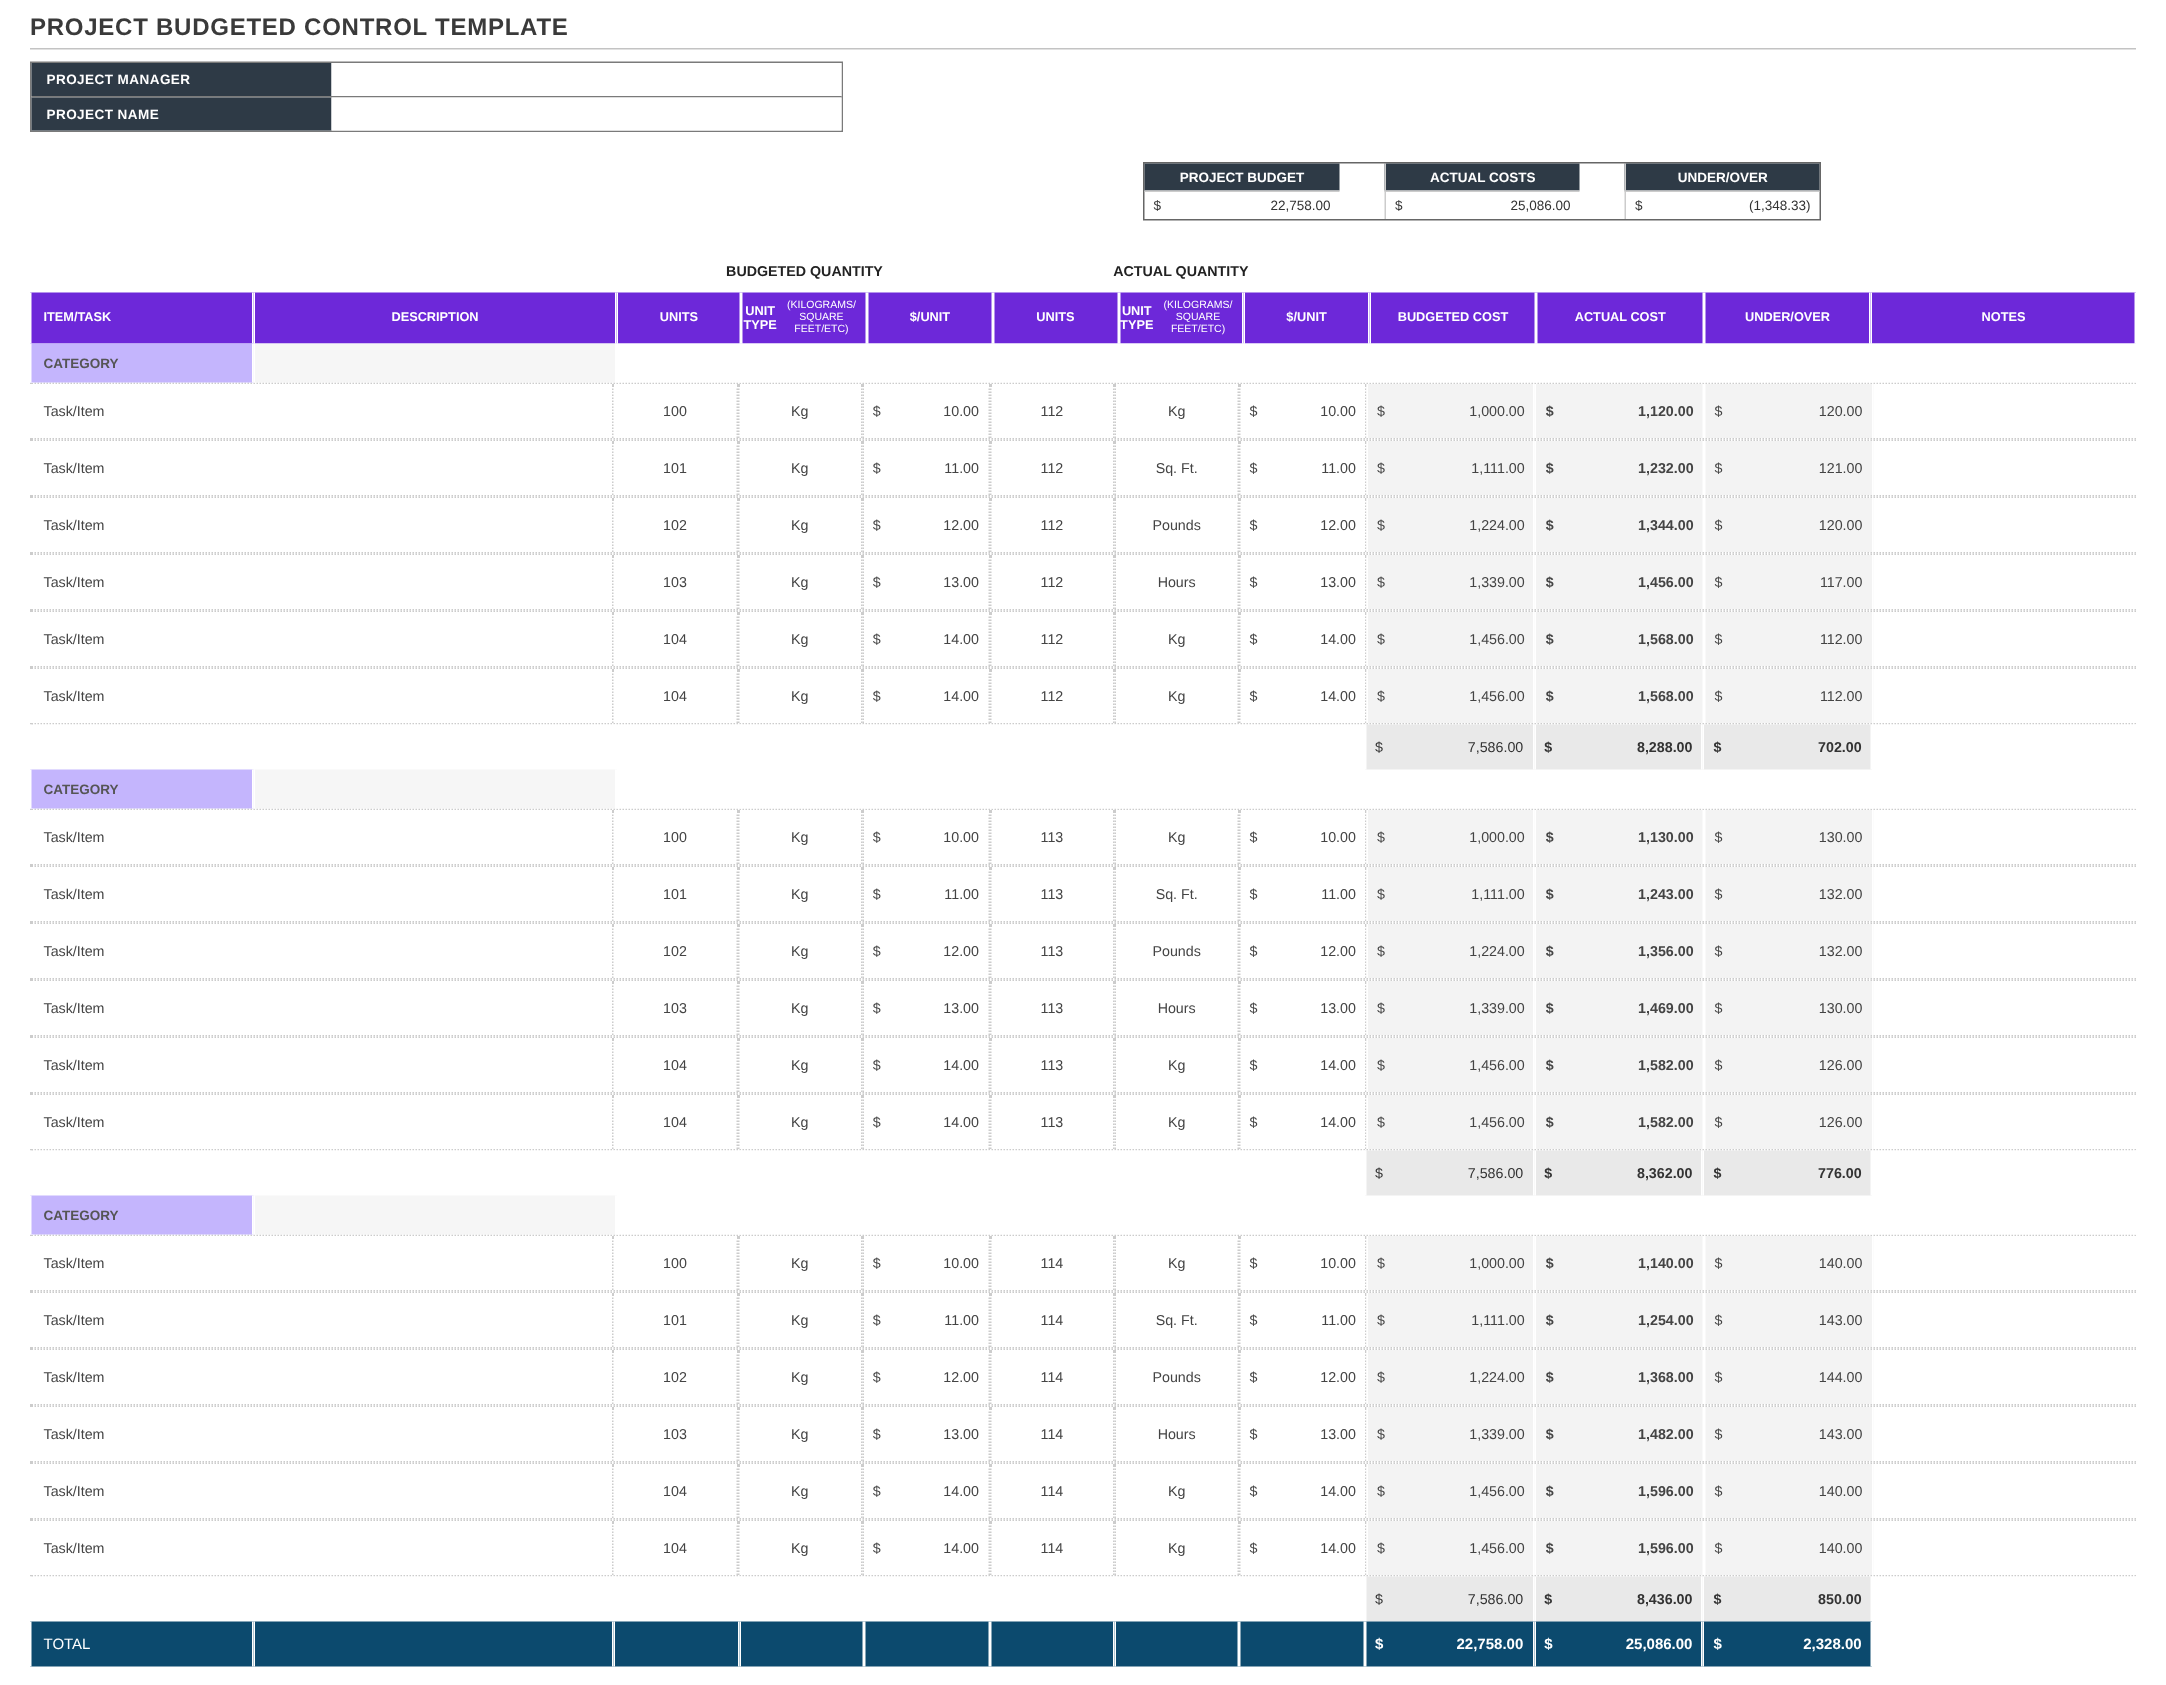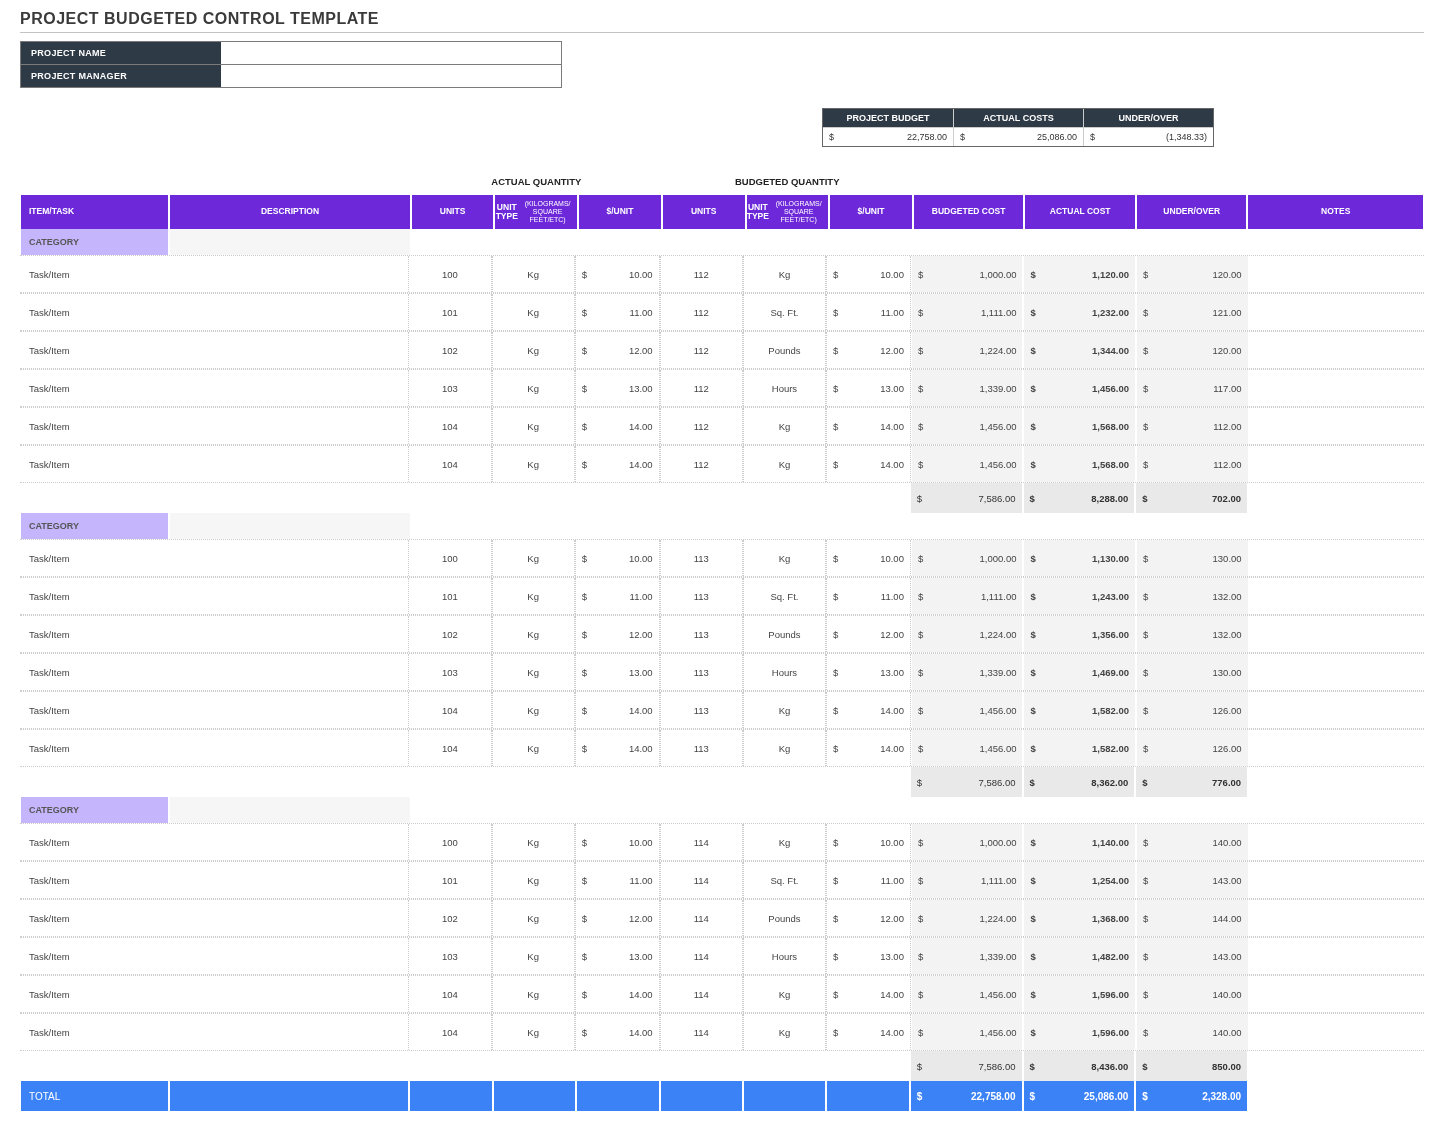--- a/index.html
+++ b/index.html
@@ -36,21 +36,21 @@
     width: 200px;
     letter-spacing: 0.3px;
   }
   .info-value {
     width: 340px;
     background: #fff;
   }
 
   .summary-wrap { display:flex; justify-content:flex-end; margin:10px 0 20px 0; padding-right:210px;}
   .summary-box { border: 1px solid #666; }
-  .summary-row { display:flex; }
+  .summary-row { display:flex;gap:30px; }
   .summary-row + .summary-row .scell { border-top: 1px solid #ccc; }
   .scell {
     width: 130px;
     font-size: 9px;
     text-align:center;
     padding: 4px 6px;
     border-left:1px solid #ccc;
   }
   .scell:first-child { border-left:none; }
   .summary-header .scell { background:#2e3a46; color:#fff; font-weight:700;}
@@ -103,38 +103,38 @@
   .data-row .dottedcell { border-left:1px dotted #ccc; border-right:1px dotted #ccc;}
   .data-row .shade { background:#f3f3f3; }
   .money { position:relative; justify-content:flex-end; padding-right:6px; padding-left:16px;}
   .money .cur { position:absolute; left:6px; }
   .money.bold { font-weight:700;}
 
   .sub-total-row .cell { background:#e9e9e9; min-height:30px; font-size:9.5px;}
   .sub-total-row .cell.blank { background:#fff; }
   .sub-total-row .money.bold { font-weight:700;}
 
-  .total-row .cell { background:#3b82f6; color:#fff; min-height:30px; font-size:10px;}
+  .total-row .cell { background:#0c4a6e; color:#fff; min-height:30px; font-size:10px;}
   .total-row .cell.blank-right { background:#fff; color:#333;}
   .total-row .money.bold { font-weight:700;}
 </style>
 </head>
 <body>
 
 
 
 <div class="title">PROJECT BUDGETED CONTROL TEMPLATE</div>
 
 <div class="info-box">
   <div class="info-row">
-    <div class="info-label">PROJECT NAME</div>
+    <div class="info-label">PROJECT MANAGER</div>
     <div class="info-value"></div>
   </div>
   <div class="info-row">
-    <div class="info-label">PROJECT MANAGER</div>
+    <div class="info-label">PROJECT NAME</div>
     <div class="info-value"></div>
   </div>
 </div>
 
 <div class="summary-wrap">
   <div class="summary-box">
     <div class="summary-row summary-header">
       <div class="scell">PROJECT BUDGET</div>
       <div class="scell">ACTUAL COSTS</div>
       <div class="scell">UNDER/OVER</div>
@@ -145,22 +145,22 @@
       <div class="scell neg"><span class="cur">$</span><span>(1,348.33)</span></div>
     </div>
   </div>
 </div>
 
 <div class="grid">
 
   <div class="grid-row super-header">
     <div class="cell c-item blank"></div>
     <div class="cell c-desc blank"></div>
+    <div class="cell group-budget">BUDGETED QUANTITY</div>
     <div class="cell group-actual">ACTUAL QUANTITY</div>
-    <div class="cell group-budget">BUDGETED QUANTITY</div>
     <div class="cell c-bcost blank"></div>
     <div class="cell c-acost blank"></div>
     <div class="cell c-under blank"></div>
     <div class="cell c-notes blank"></div>
   </div>
 
   <div class="grid-row header-row">
     <div class="cell c-item">ITEM/TASK</div>
     <div class="cell c-desc">DESCRIPTION</div>
     <div class="cell c-units">UNITS</div>

